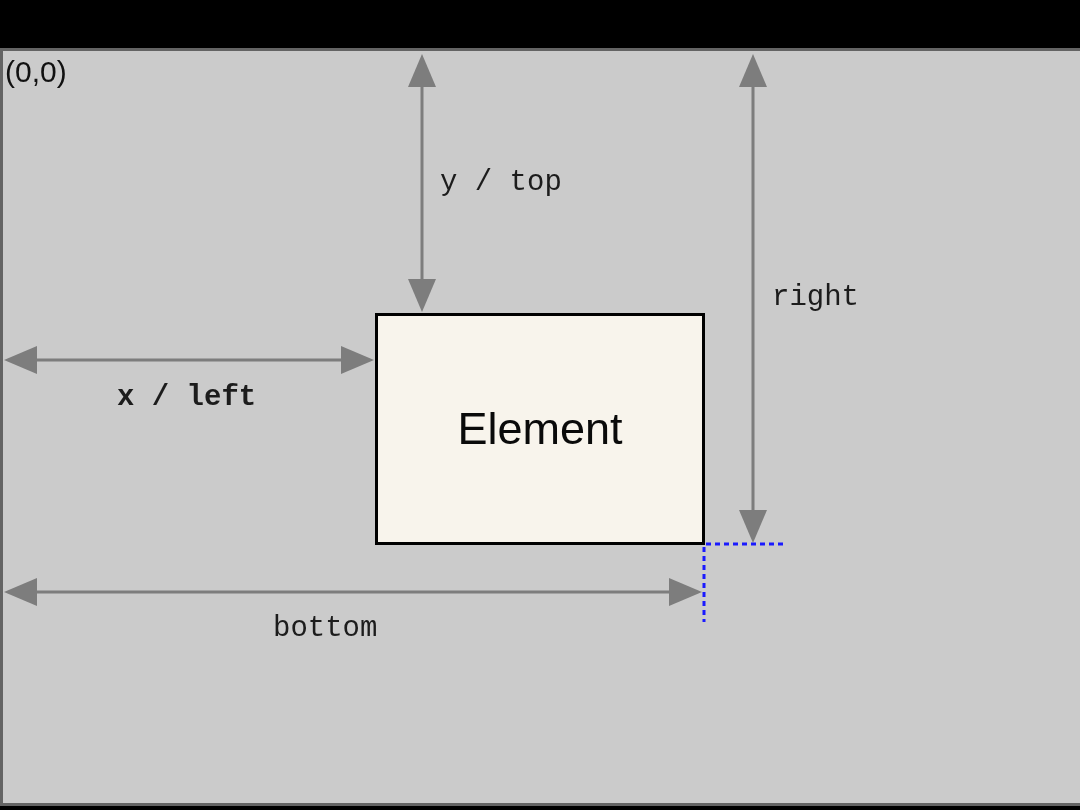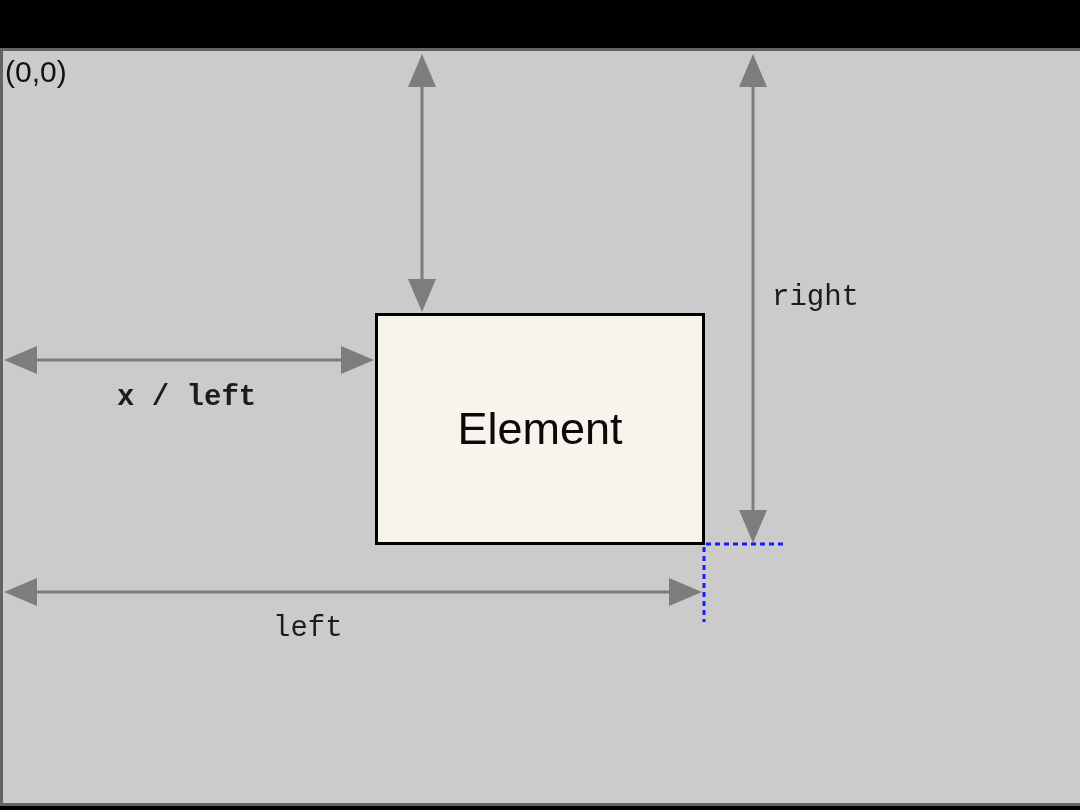--- a/index.html
+++ b/index.html
@@ -106,25 +106,26 @@
         <polygon points="1,541 34,527 34,555" fill="#7d7d7d"></polygon>
         <polygon points="699,541 666,527 666,555" fill="#7d7d7d"></polygon>
       </g>
 
       <line x1="703" y1="493" x2="780" y2="493" stroke-width="3" stroke-dasharray="5 4" stroke="#1a1aff"></line>
       <line x1="701" y1="496" x2="701" y2="571" stroke-width="3" stroke-dasharray="5 4" stroke="#1a1aff"></line>
     </svg>
 
     <div class="origin-label">(0,0)</div>
 
+    <div class="mono-label lbl-y-top">y / top</div>
 
     <div class="mono-label lbl-x-left">x / left</div>
 
     <div class="mono-label lbl-bottom">right</div>
 
-    <div class="mono-label lbl-right">left</div>
+    <div class="mono-label lbl-right">bottom</div>
 
     <div class="element-box">
       <span>Element</span>
     </div>
 
   </div>
 </div>
 
 </body></html>

